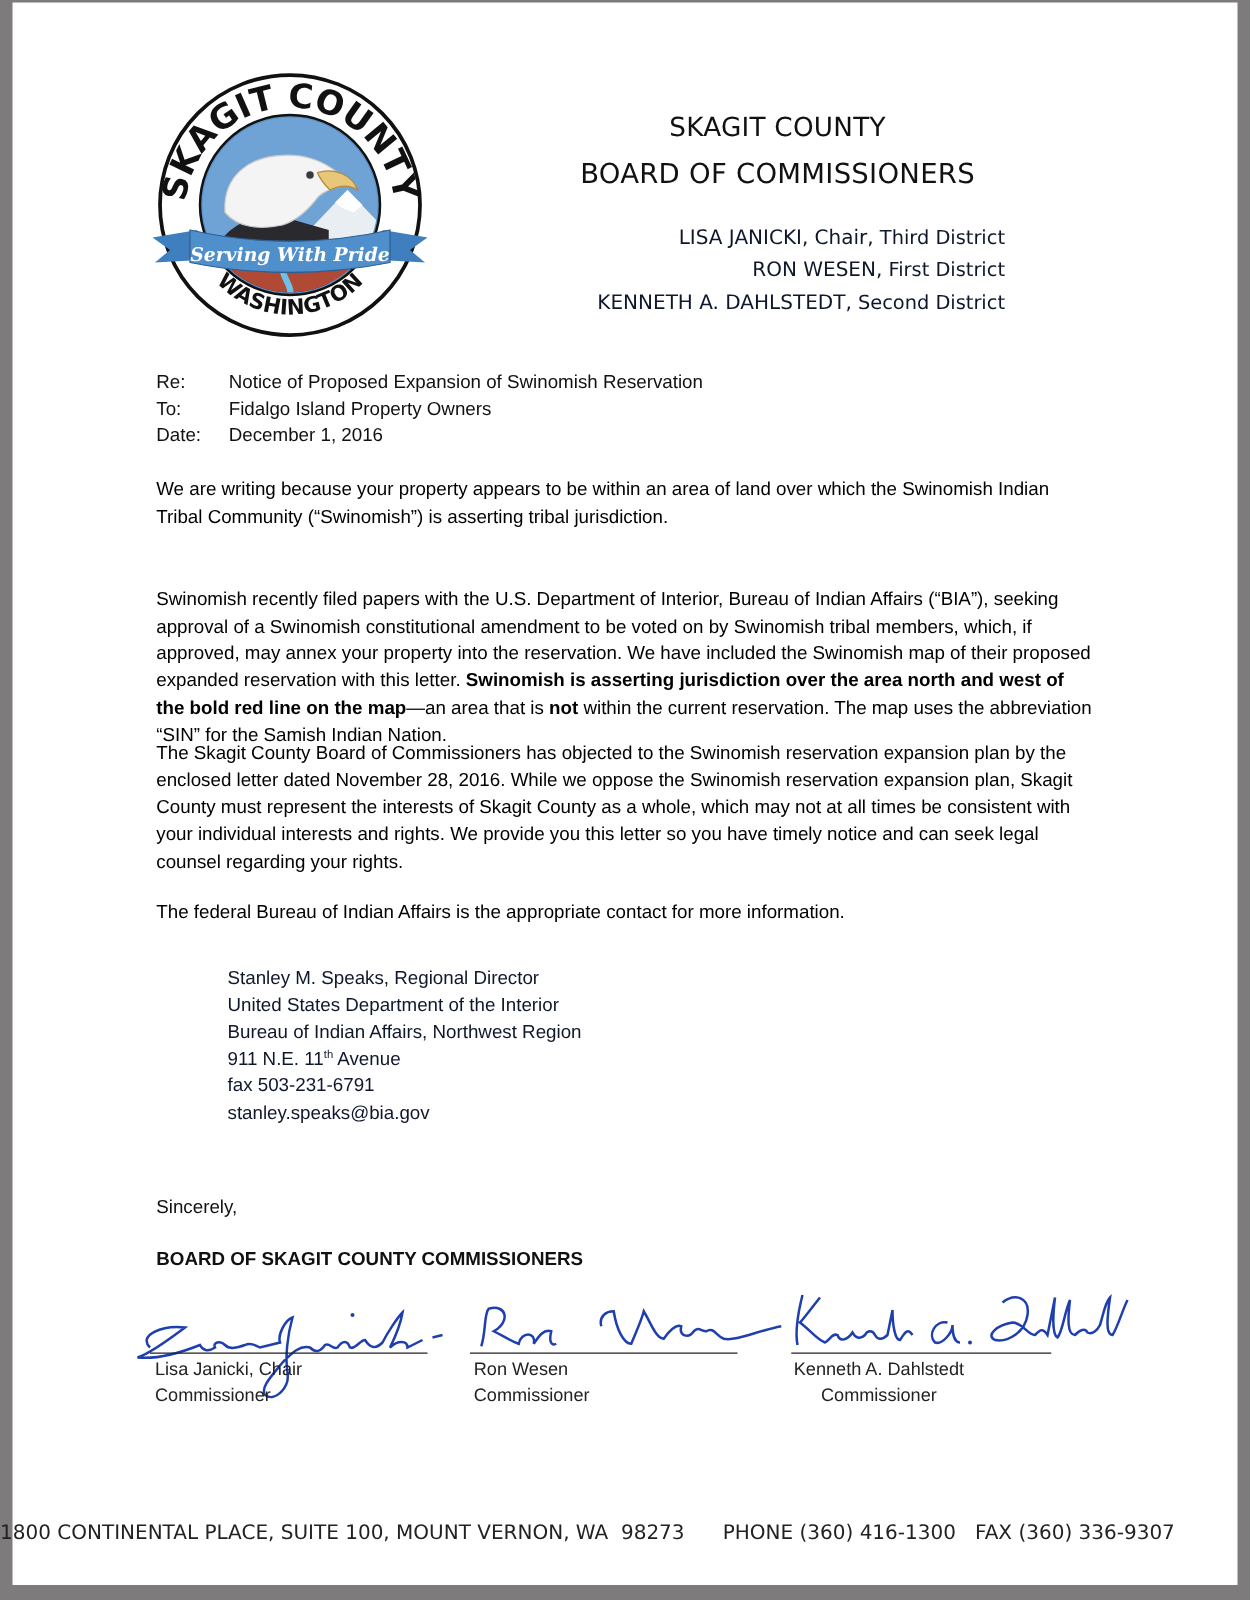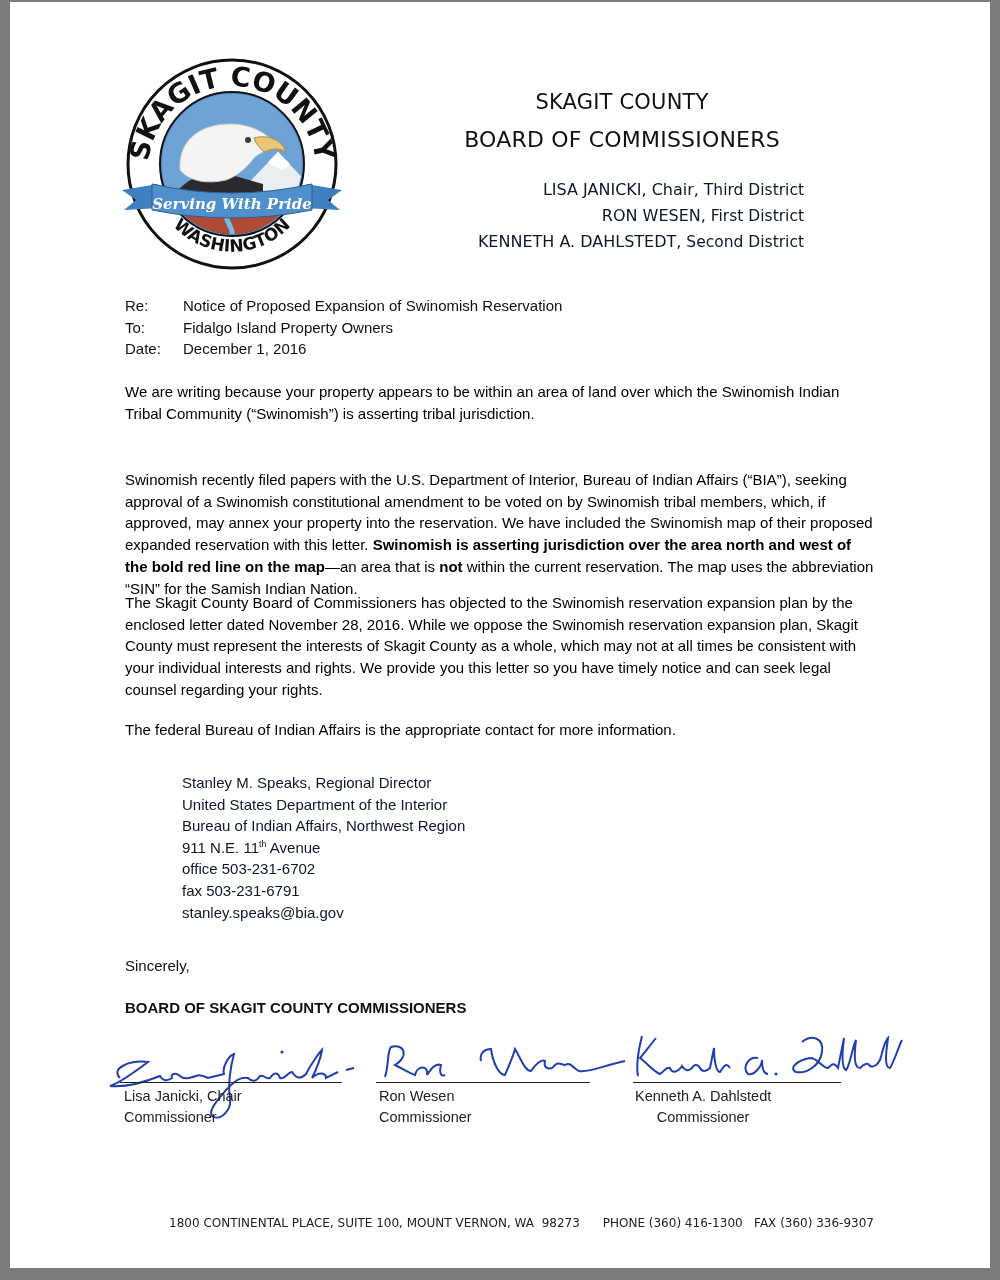--- a/index.html
+++ b/index.html
@@ -30,21 +30,21 @@
   .addr { left:182px; font-size:15px; line-height:21.6px; color:#0f172a;margin-top:12px; }
   .addr sup { font-size:9px; vertical-align:6px; line-height:0; }
   .sig-line { height:1px; background:#222; }
   .sig-name { font-size:14.5px; line-height:21px; color:#222; }
   .footer-title {
     left:0; width:792px; text-align:center; font-family:"DejaVu Sans", sans-serif;
     font-size:14px; color:#ffffff; letter-spacing:0px;
   }
   .footer-addr {
     left:0; width:874px; text-align:right; font-family:"DejaVu Sans", sans-serif;
-    font-size:12px; color:#222; white-space:pre;
+    font-size:16px; color:#222; white-space:pre;
   }
   .signature { position:absolute; overflow:visible; }
 </style>
 </head>
 <body>
 
 <div class="page"></div>
 
 <svg class="abs logo" viewBox="0 0 228 222">
   <defs>
@@ -115,21 +115,20 @@
 
 <div class="abs para" style="top:592px;">The Skagit County Board of Commissioners has objected to the Swinomish reservation expansion plan by the enclosed letter dated November 28, 2016. While we oppose the Swinomish reservation expansion plan, Skagit County must represent the interests of Skagit County as a whole, which may not at all times be consistent with your individual interests and rights. We provide you this letter so you have timely notice and can seek legal counsel regarding your rights.</div>
 
 <div class="abs para" style="top:719px;">The federal Bureau of Indian Affairs is the appropriate contact for more information.</div>
 
 <div class="abs addr" style="top:760px;">
   <div>Stanley M. Speaks, Regional Director</div>
   <div>United States Department of the Interior</div>
   <div>Bureau of Indian Affairs, Northwest Region</div>
   <div><span>911 N.E. 11</span><sup>th</sup><span> Avenue</span></div>
-  <div>office 503-231-6702</div>
   <div>fax 503-231-6791</div>
   <div>stanley.speaks@bia.gov</div>
 </div>
 
 <div class="abs memo" style="top:955px;">Sincerely,</div>
 <div class="abs memo" style="top:997px;font-weight:bold;">BOARD OF SKAGIT COUNTY COMMISSIONERS</div>
 
 <svg class="signature" style="left:100px; top:1038px;" width="260" height="90">
   <path d="M 20 40 C 10 30, 30 22, 48 24 C 40 30, 20 45, 10 48 C 30 50, 55 40, 60 38 C 62 42, 66 44, 72 40 C 70 36, 76 34, 80 38 C 84 42, 90 40, 96 38 C 100 36, 104 38, 108 40 L 124 36 C 122 30, 128 18, 134 16 C 130 30, 128 48, 130 60 C 132 72, 120 84, 112 78 C 108 72, 118 62, 126 52 C 134 44, 140 38, 148 40 C 152 44, 156 44, 160 38 C 164 36, 166 42, 170 40 C 174 34, 178 34, 180 40 C 184 42, 188 34, 192 34 C 196 40, 200 42, 206 36 C 210 28, 218 16, 222 12 C 220 24, 214 36, 212 40 C 218 34, 226 34, 226 40 C 230 38, 234 36, 238 34" fill="none" stroke="#1f3fae" stroke-width="2"></path>
   <path d="M 246 32 L 254 30" stroke="#1f3fae" stroke-width="2"></path>

